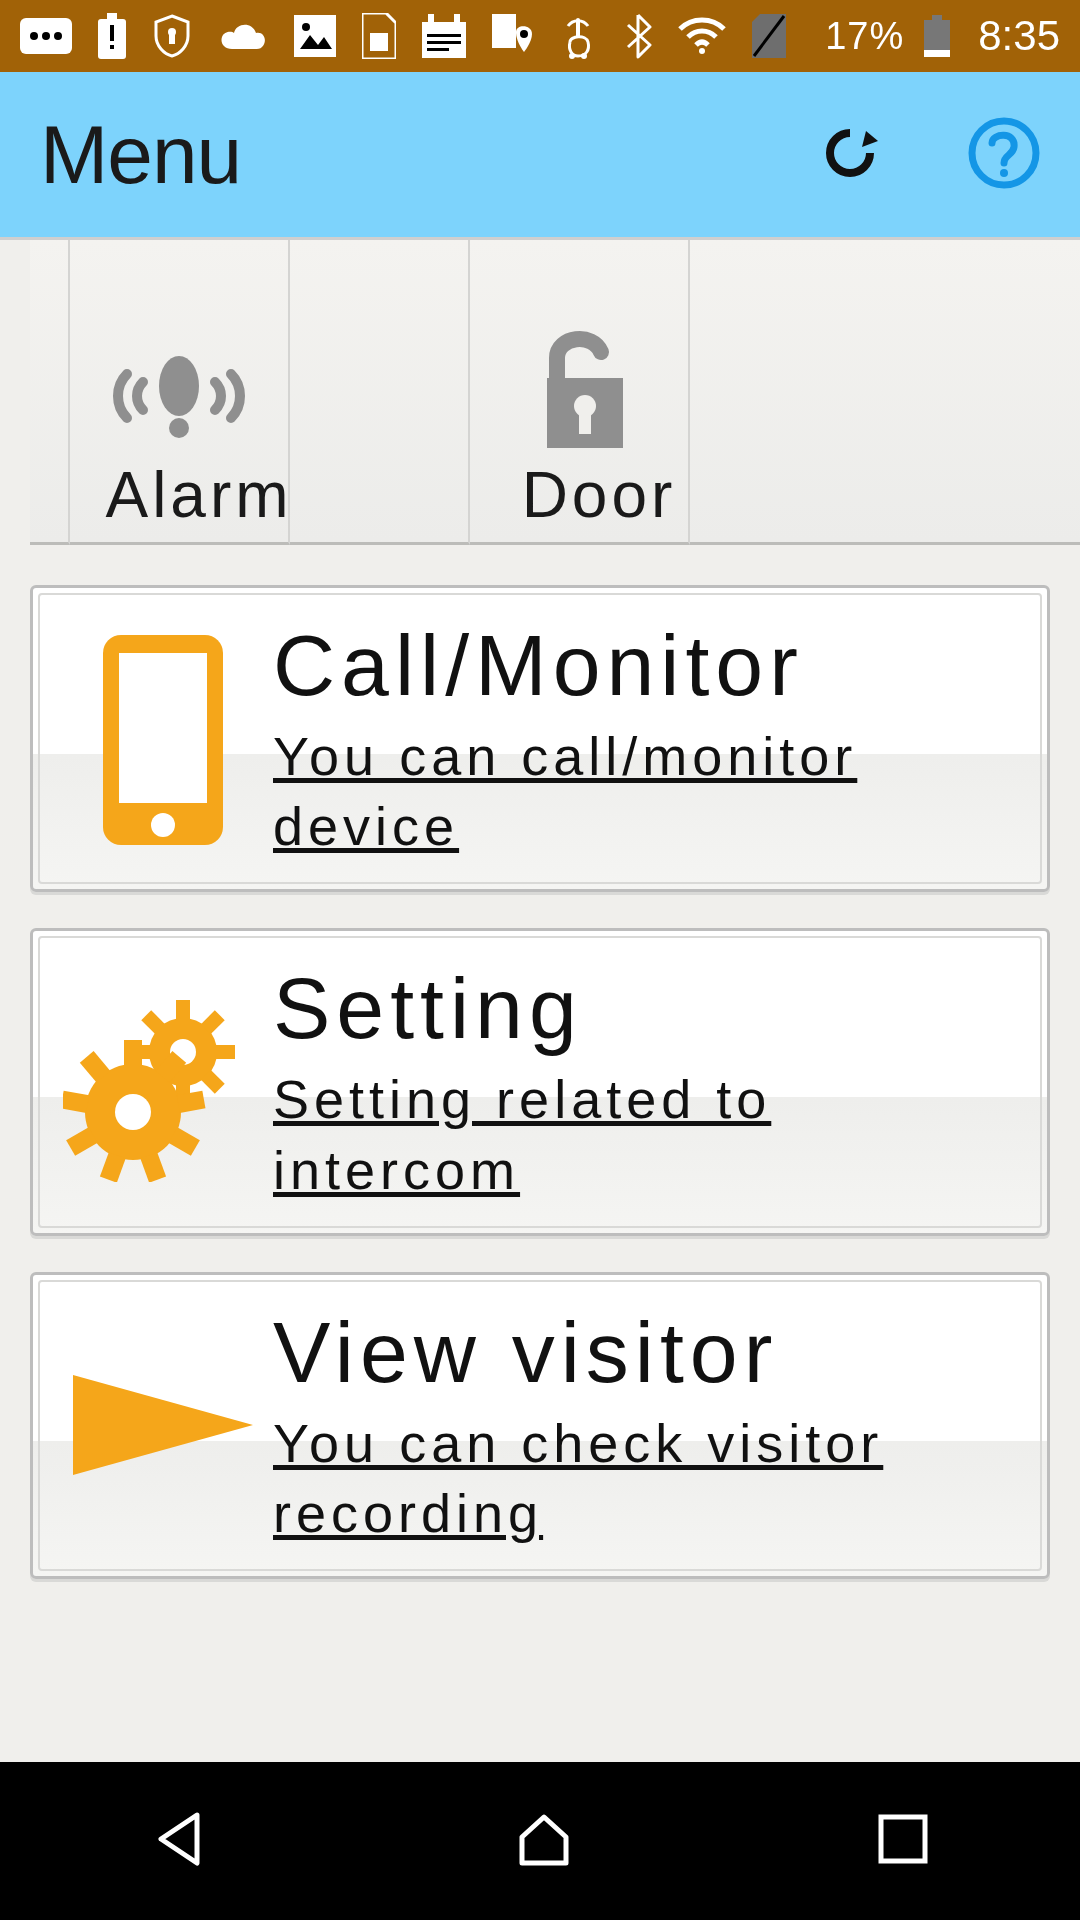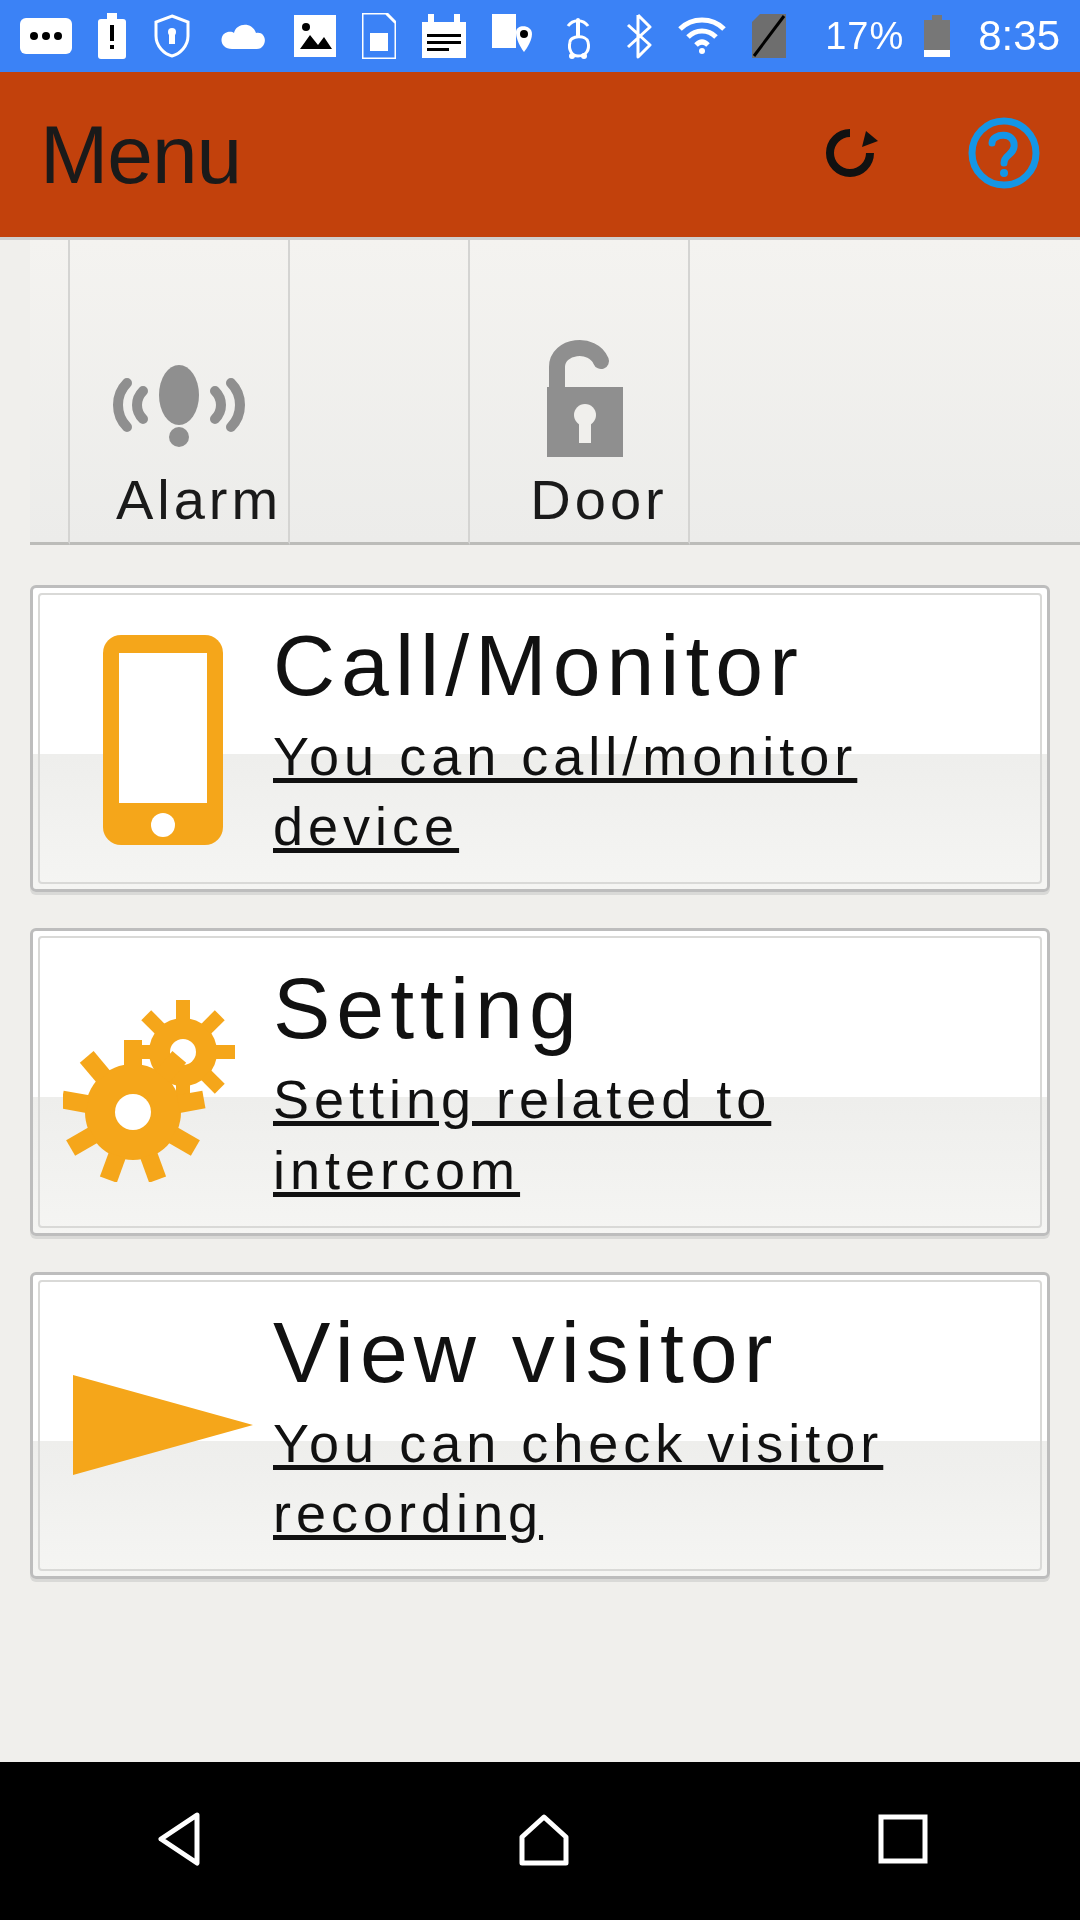--- a/index.html
+++ b/index.html
@@ -1,33 +1,33 @@
 <!DOCTYPE html>
 <html><head>
 <meta charset="utf-8">
 <style>
   * { box-sizing: border-box; margin: 0; padding: 0; }
   html, body { width: 1080px; height: 1920px; overflow: hidden; }
   body { font-family: 'Arial Narrow', Arial, sans-serif; background:#000; }
 
   
   .status-bar {
-    width:100%; height:72px; background:#3b82f6; color:#fff;
+    width:100%; height:72px; background:#a16207; color:#fff;
     display:flex; align-items:center; padding:0 20px;
     font-size:38px;
   }
   .status-left { display:flex; align-items:center; gap:26px; }
   .status-right { margin-left:auto; display:flex; align-items:center; gap:20px; }
   .status-bar svg { display:block; }
   .pct { font-size:38px; letter-spacing:1px; }
   .clk { font-size:42px; margin-left:8px;text-align:center; }
 
   
   .app-header {
-    width:100%; height:168px; background:#c2410c;
+    width:100%; height:168px; background:#7dd3fc;
     border-bottom:3px solid #cfcfcf;
     display:flex; align-items:center; padding:0 40px;
   }
   .app-title {
     font-size:82px; font-weight:400; color:#1a1a1a;
     font-stretch:condensed; letter-spacing:-1px;
   }
   .hdr-actions { margin-left:auto; display:flex; align-items:center; gap:90px; }
 
   
@@ -45,21 +45,21 @@
   .tab {
     height:305px;
     border-right:2px solid #d4d4d2; border-bottom:3px solid #bcbcb9;
     display:flex; flex-direction:column; align-items:center; justify-content:flex-end;
     padding-bottom:10px;
     background: linear-gradient(#f4f3f0, #ececea);
   }
   .tab.w1 { width:40px; border-right:2px solid #d4d4d2; }
   .tab.w2 { width:220px; }
   .tab.w3 { width:180px; }
-  .tab-label { font-size:56px; color:#1a1a1a; font-stretch:condensed; letter-spacing:4px;margin-left:40px; }
+  .tab-label { font-size:64px; color:#1a1a1a; font-stretch:condensed; letter-spacing:4px;margin-left:40px; }
   .tabs-rest { flex:1; border-bottom:3px solid #bcbcb9; background: linear-gradient(#f4f3f0, #ececea); }
 
   
   .cards { padding:30px; display:flex; flex-direction:column; gap:36px; margin-top:10px; }
   .card {
     display:flex; align-items:center;
     border:3px solid #bdbdbd; border-radius:6px;
     background: linear-gradient(#ffffff 55%, #eeeeec 55%, #f5f5f3);
     padding:28px 20px 28px 20px;
     box-shadow: 0 3px 0 #d9d9d7;

